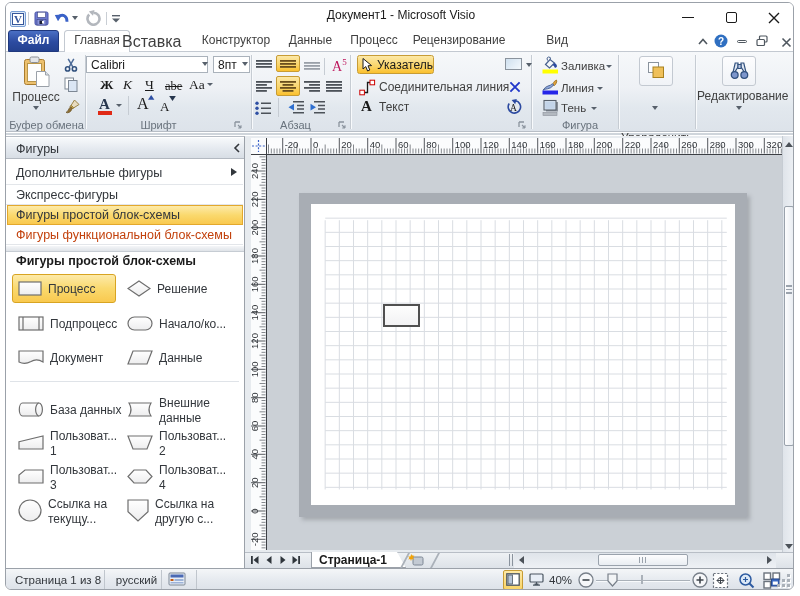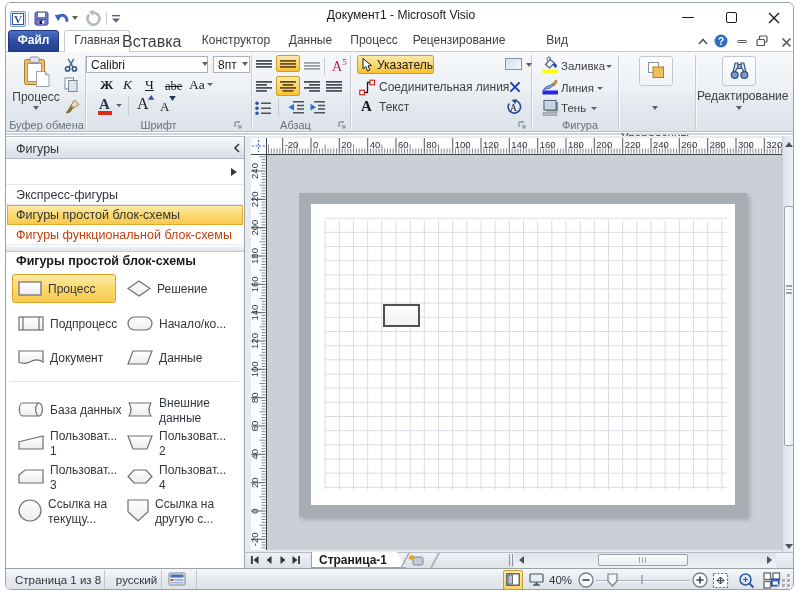--- a/index.html
+++ b/index.html
@@ -726,20 +726,21 @@
 <div class="abs" style="left:636px;top:554px;width:1px;height:6px;background:#9aa2ac;"></div>
 <div class="abs" style="left:639px;top:554px;width:1px;height:6px;background:#9aa2ac;"></div>
 <div class="abs" style="left:761px;top:553px;width:0;height:0;border-top:4px solid transparent;border-bottom:4px solid transparent;border-left:5px solid #4c5259;"></div>
 <div class="abs" style="left:0;top:133px;width:239px;height:433px;background:#fff;border-top:1px solid #b8bec6;border-right:1px solid #9ba1a9;"></div>
 <div class="abs" style="left:0;top:135px;width:238px;height:21px;background:linear-gradient(#f7f9fb,#e4e9ef 55%,#d8dee5);border-bottom:1px solid #b3b9c1;"></div>
 <div class="t" style="left:10px;top:139px;font-size:12.5px;color:#33373c;">Фигуры</div>
 <svg class="abs" style="left:227px;top:140px" width="8" height="10" viewBox="0 0 8 10">
       <path d="M6 1 L2 5 L6 9" fill="none" stroke="#33373c" stroke-width="1.6"></path>
     </svg>
 <div class="abs" style="left:0;top:157px;width:237px;height:25px;background:#fff;border-bottom:1px solid #e3e6ea;"></div>
+<div class="t" style="left:10px;top:163px;font-size:12.5px;color:#33373c;">Дополнительные фигуры</div>
 <div class="abs" style="left:225px;top:165px;width:0;height:0;border-top:4.5px solid transparent;border-bottom:4.5px solid transparent;border-left:6px solid #33373c;"></div>
 <div class="abs" style="left:0;top:182px;width:237px;height:20px;background:#fff;border-bottom:1px solid #e3e6ea;"></div>
 <div class="t" style="left:10px;top:185px;font-size:12.5px;color:#33373c;">Экспресс-фигуры</div>
 <div class="abs" style="left:1px;top:202px;width:236px;height:20px;background:linear-gradient(#fdeaa9,#fad96e 50%,#f9c94f);border:1px solid #e3a82c;"></div>
 <div class="t" style="left:10px;top:205px;font-size:12.5px;color:#33373c;">Фигуры простой блок-схемы</div>
 <div class="abs" style="left:0;top:222px;width:237px;height:20px;background:#fff;border-bottom:1px solid #e3e6ea;"></div>
 <div class="t" style="left:10px;top:225px;font-size:12.5px;color:#c2410c;">Фигуры функциональной блок-схемы</div>
 <div class="abs" style="left:0;top:243px;width:238px;height:6px;background:linear-gradient(#f4f6f8,#dfe3e8);border-bottom:1px solid #c6ccd3;"></div>
 <div class="t" style="left:10px;top:251px;font-size:12.5px;font-weight:bold;color:#1a1a1a;">Фигуры простой блок-схемы</div>
 <div class="abs" style="left:6px;top:271px;width:104px;height:29px;background:linear-gradient(#fdeaa9,#fad96e 50%,#f9c94f);border:1.5px solid #d8a422;border-radius:3px;"></div>

